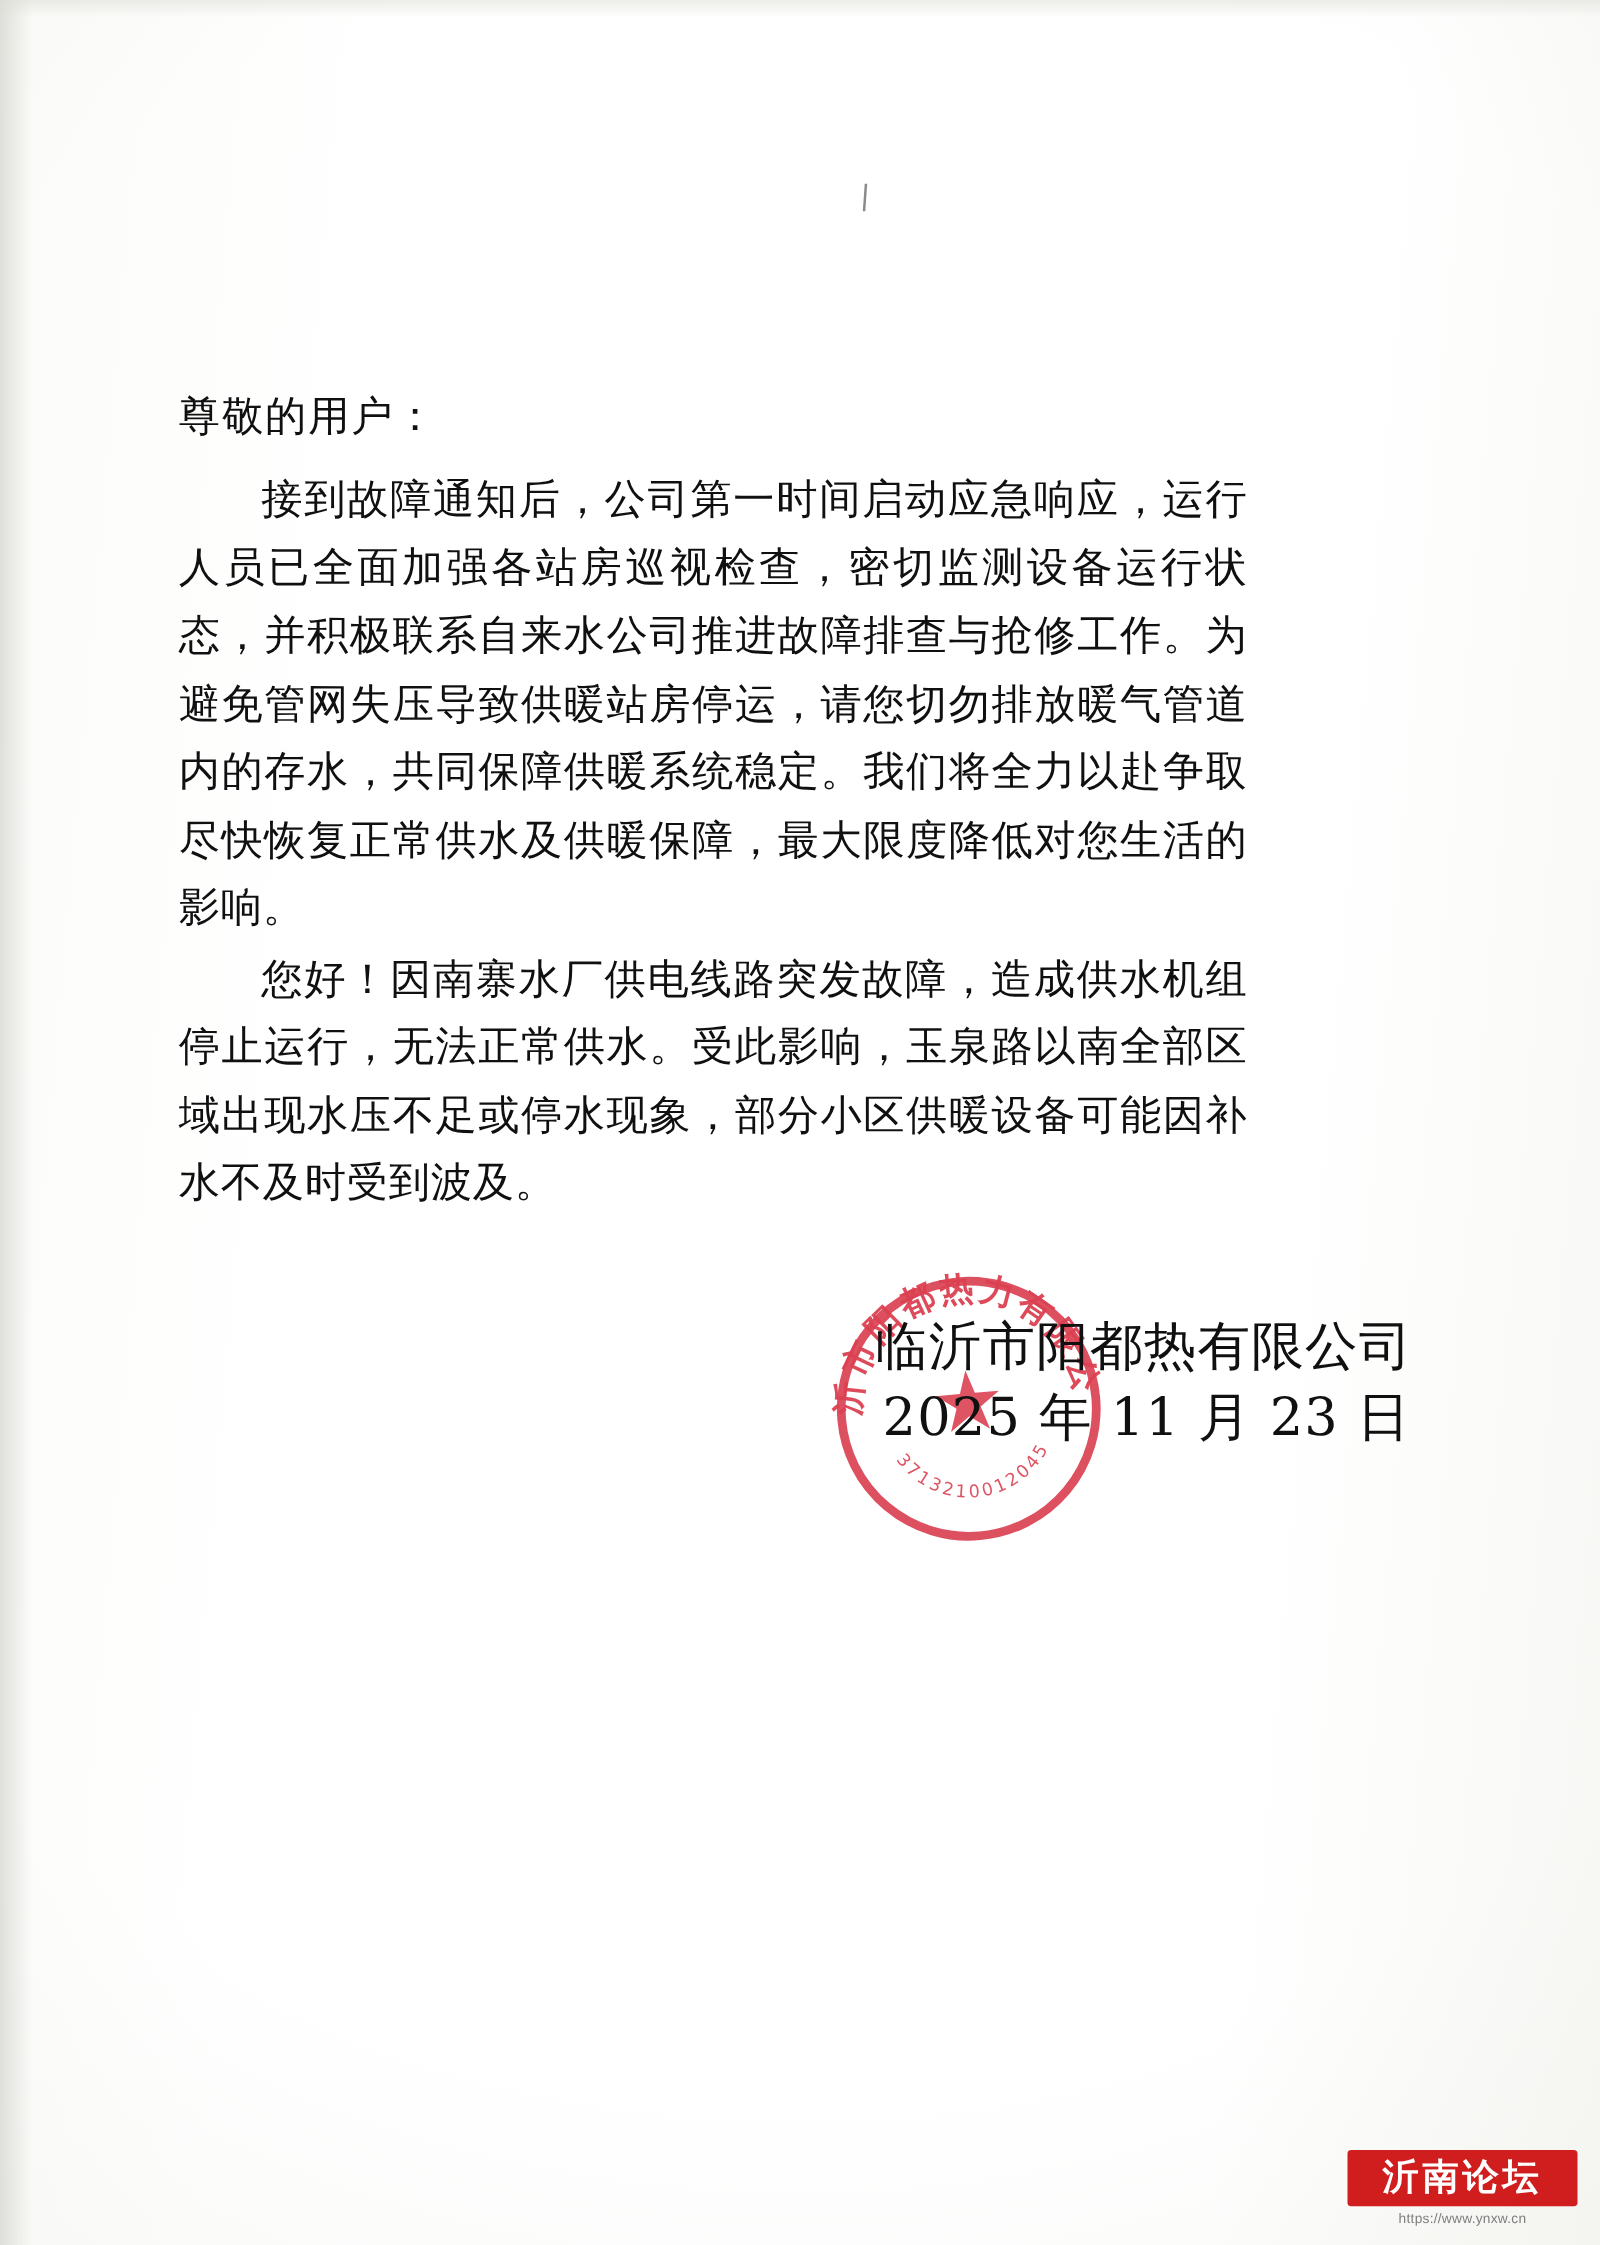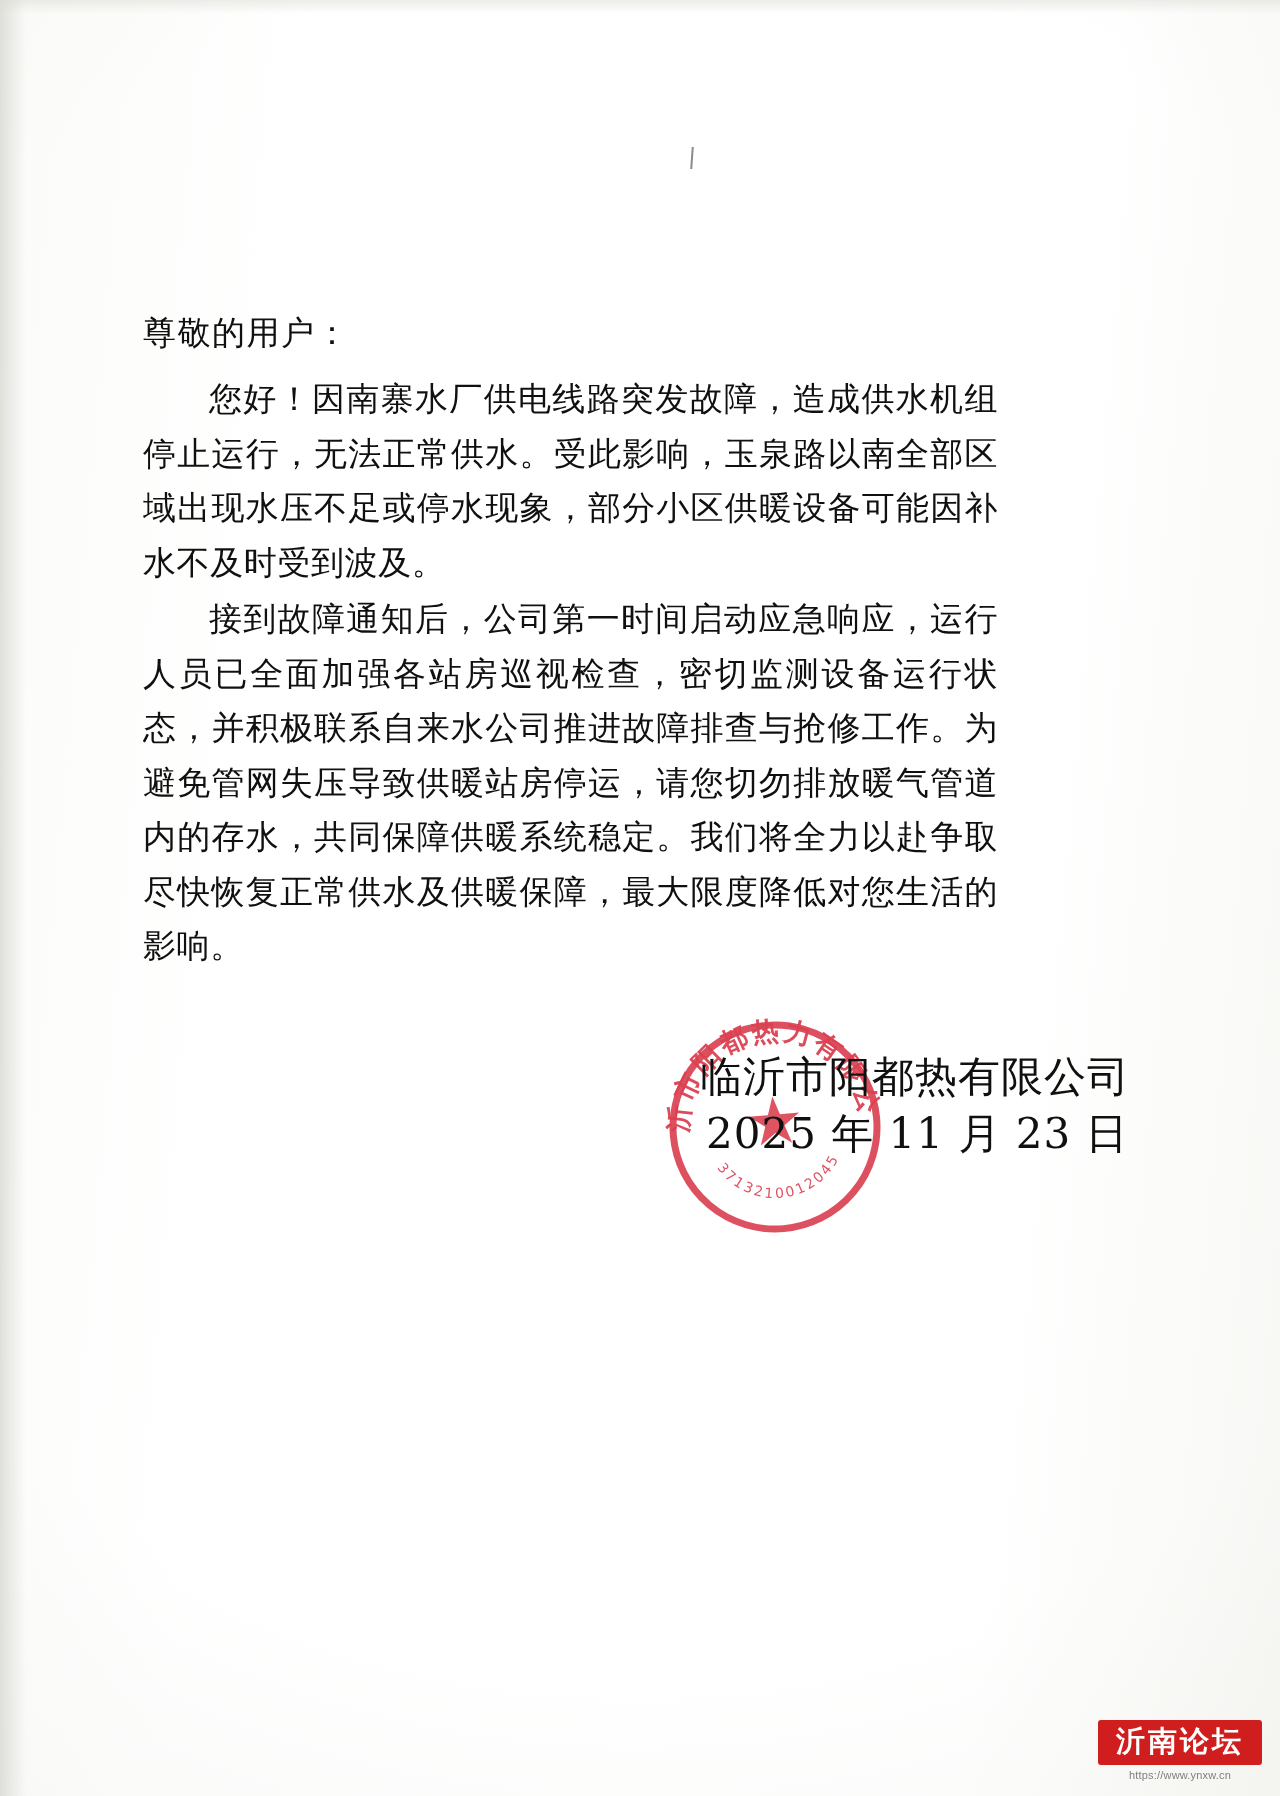--- a/index.html
+++ b/index.html
@@ -119,21 +119,21 @@
     opacity: 0.88;
     pointer-events: none;
   }
   .seal svg { display: block; }
 
   
   .watermark {
     position: absolute;
     right: 18px;
     bottom: 14px;
-    width: 164px;
+    width: 184px;
     text-align: center;
     font-family: "Liberation Sans", sans-serif;
   }
   .wm-logo {
     display: block;
     background: #d01e1e;
     color: #ffffff;
     font-family: "DejaVu Serif", "Liberation Serif", serif;
     font-weight: 700;
     font-size: 29px;
@@ -160,23 +160,23 @@
   <div id="scan-edge-left"></div>
   <div id="scan-edge-top"></div>
 
   <div class="stray-mark"></div>
 
 
   <div class="body-block">
 
     <div class="salutation">尊敬的用户：</div>
 
+    <p class="para">接到故障通知后，公司第一时间启动应急响应，运行人员已全面加强各站房巡视检查，密切监测设备运行状态，并积极联系自来水公司推进故障排查与抢修工作。为避免管网失压导致供暖站房停运，请您切勿排放暖气管道内的存水，共同保障供暖系统稳定。我们将全力以赴争取尽快恢复正常供水及供暖保障，最大限度降低对您生活的影响。</p>
+
     <p class="para">您好！因南寨水厂供电线路突发故障，造成供水机组停止运行，无法正常供水。受此影响，玉泉路以南全部区域出现水压不足或停水现象，部分小区供暖设备可能因补水不及时受到波及。</p>
-
-    <p class="para">接到故障通知后，公司第一时间启动应急响应，运行人员已全面加强各站房巡视检查，密切监测设备运行状态，并积极联系自来水公司推进故障排查与抢修工作。为避免管网失压导致供暖站房停运，请您切勿排放暖气管道内的存水，共同保障供暖系统稳定。我们将全力以赴争取尽快恢复正常供水及供暖保障，最大限度降低对您生活的影响。</p>
 
 
   </div>
 
   <div class="seal">
     <svg width="230" height="230" viewBox="0 0 230 230" xmlns="http://www.w3.org/2000/svg">
       <defs>
         <path id="sealArc" d="M 28 115 A 87 87 0 0 1 202 115" fill="none"></path>
         <path id="sealArcBottom" d="M 44 115 A 71 71 0 0 0 186 115" fill="none"></path>
       </defs>

